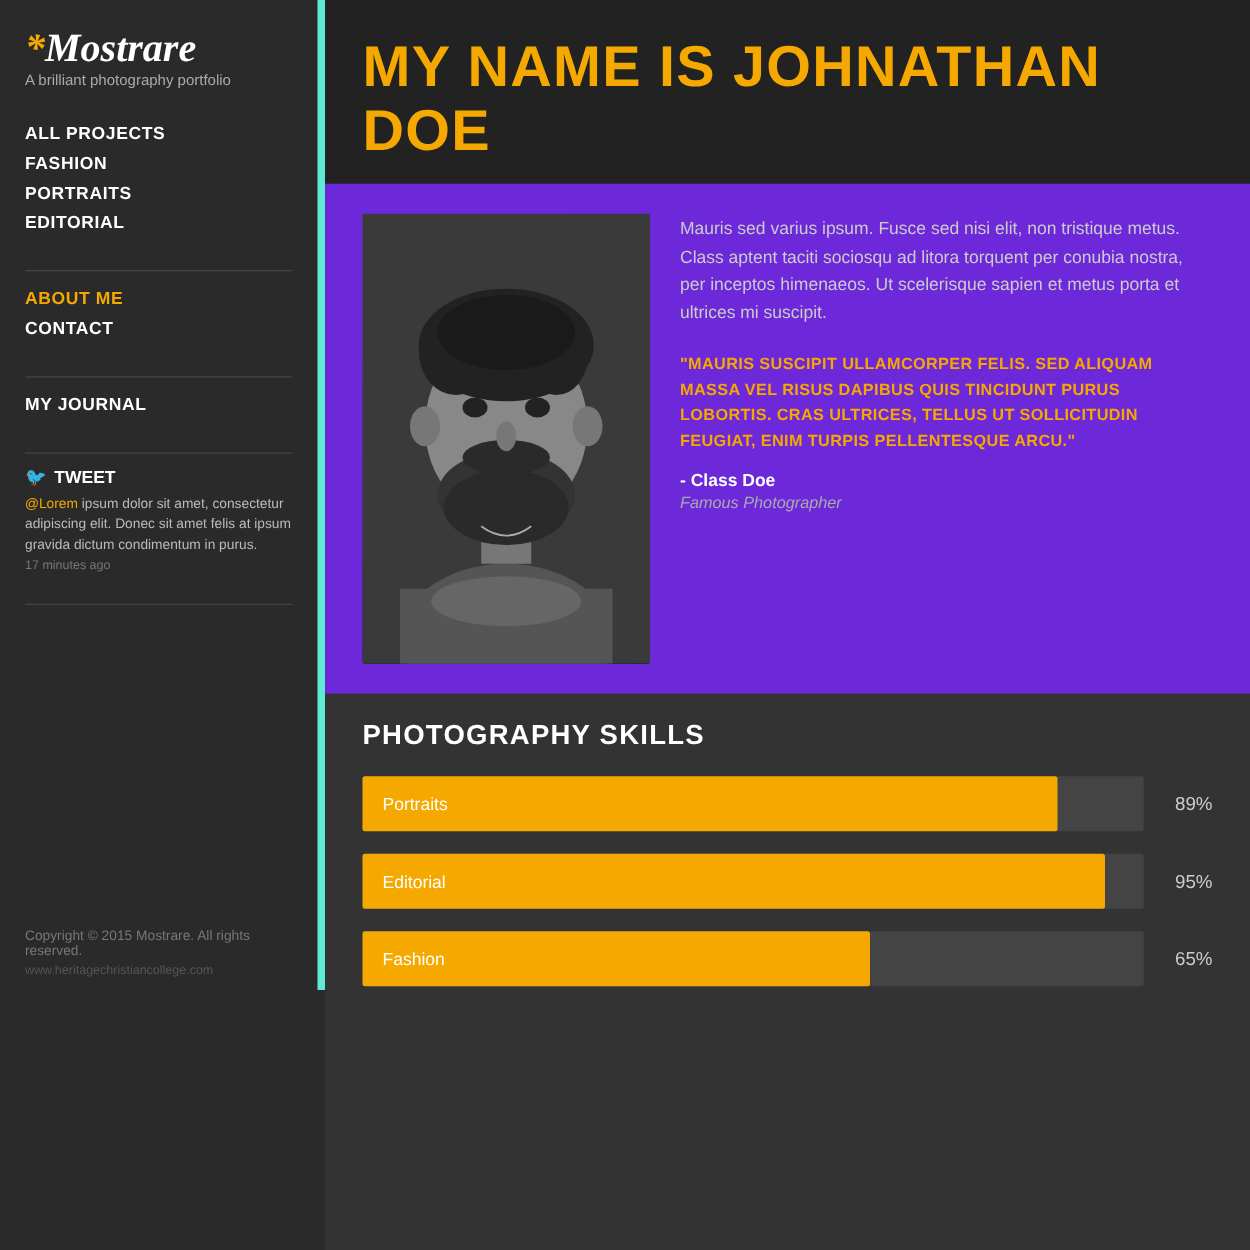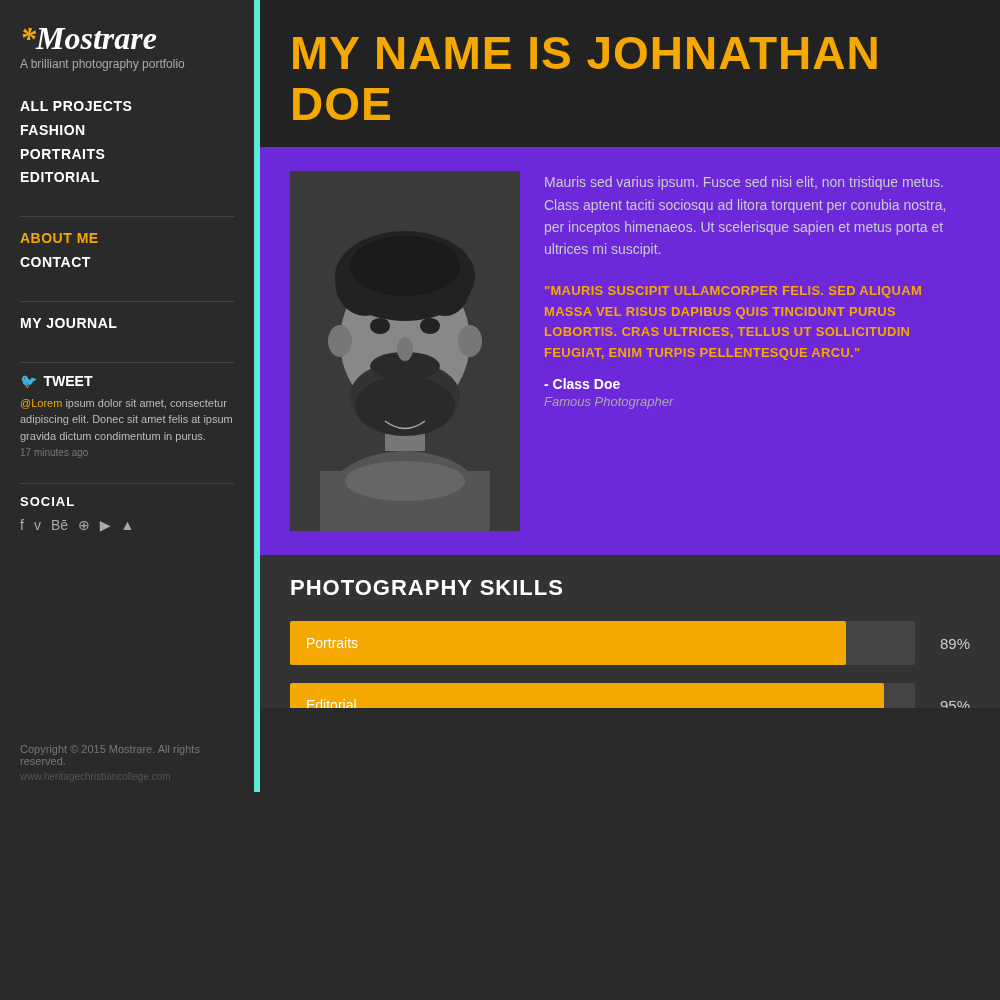--- a/index.html
+++ b/index.html
@@ -131,21 +131,21 @@
     .website-url {
       font-size: 10px;
       color: #555;
       margin-top: 4px;
     }
 
     
     .main {
       flex: 1;
       background: #333;
-      height: 708px;
+      height: 1000px;
       overflow-y: auto;
       padding: 0;
     }
 
     .hero {
       background: #222;
       padding: 28px 30px 18px 30px;
     }
     .hero-title-line1 {
       font-size: 46px;
@@ -308,31 +308,20 @@
     </div>
     <div class="tweet-text">
       <span class="at-user">@Lorem</span><span> ipsum dolor sit amet, consectetur adipiscing elit. Donec sit amet felis at ipsum gravida dictum condimentum in purus.</span>
       <br>
       <span class="tweet-time">17 minutes ago</span>
     </div>
   </div>
 
   <hr class="sidebar-divider">
 
-  <div class="social-section">
-    <div class="social-label">SOCIAL</div>
-    <div class="social-icons">
-      <span class="social-icon">f</span>
-      <span class="social-icon">v</span>
-      <span class="social-icon">Bē</span>
-      <span class="social-icon">⊕</span>
-      <span class="social-icon">▶</span>
-      <span class="social-icon">▲</span>
-    </div>
-  </div>
 
   <div style="flex:1"></div>
 
   <div class="copyright">Copyright © 2015 Mostrare.
 All rights reserved.</div>
   <div class="website-url">www.heritagechristiancollege.com</div>
 </div>
 
 <div class="main">
 

